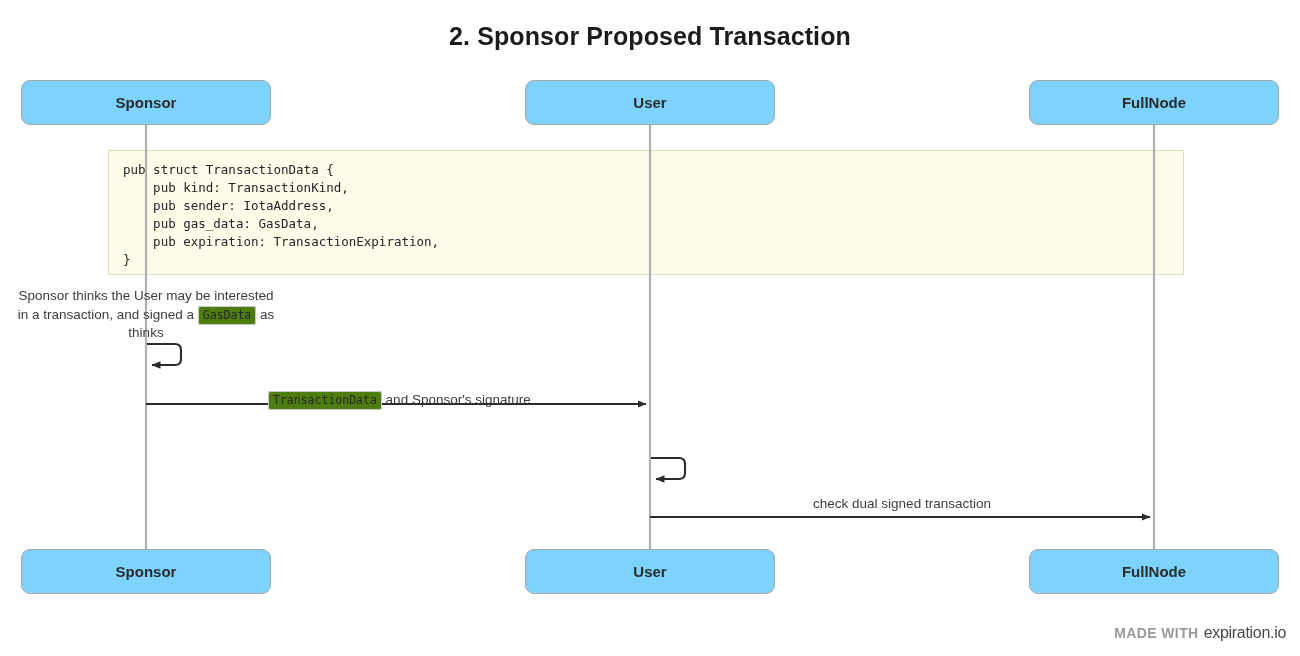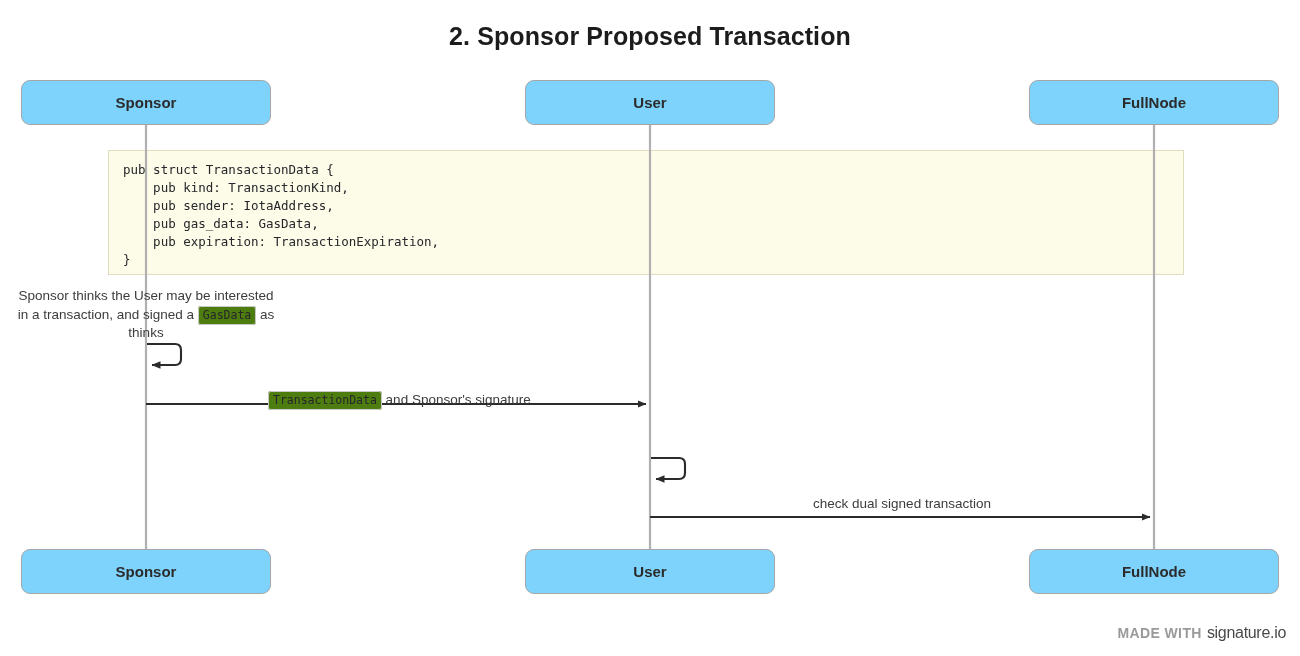--- a/index.html
+++ b/index.html
@@ -201,16 +201,16 @@
     </div>
 
 
     <div class="msg-label" style="left:780px; top:495px; width:244px;">
       <span>check dual signed transaction</span>
     </div>
   </div>
 
   <div class="watermark">
     <span class="made">MADE WITH</span>
-    <span class="brand">signature.io</span>
+    <span class="brand">expiration.io</span>
   </div>
 
 </div>
 
 </body></html>

